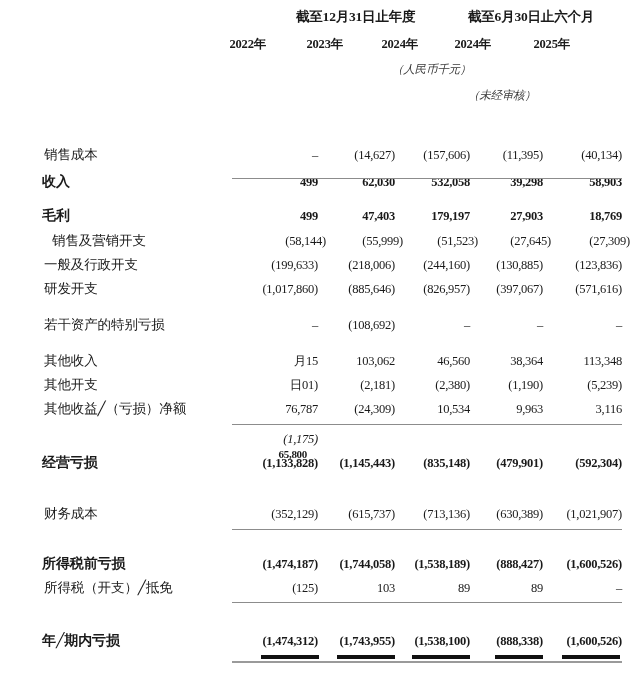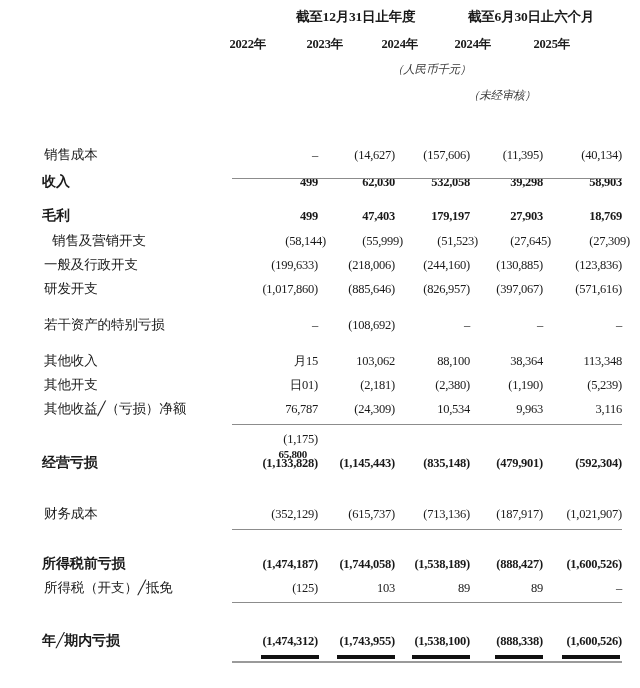--- a/index.html
+++ b/index.html
@@ -199,21 +199,21 @@
     <div class="cell c2">–</div>
     <div class="cell c3">–</div>
     <div class="cell c4">–</div>
   </div>
 
 
   <div class="row" style="top:350px;">
     <div class="label">其他收入</div>
     <div class="cell c0">月15</div>
     <div class="cell c1">103,062</div>
-    <div class="cell c2">88,100</div>
+    <div class="cell c2">46,560</div>
     <div class="cell c3">38,364</div>
     <div class="cell c4">113,348</div>
   </div>
 
   <div class="row" style="top:374px;">
     <div class="label">其他开支</div>
     <div class="cell c0">日01)</div>
     <div class="cell c1">(2,181)</div>
     <div class="cell c2">(2,380)</div>
     <div class="cell c3">(1,190)</div>
@@ -224,41 +224,41 @@
     <div class="label">其他收益╱（亏损）净额</div>
     <div class="cell c0">76,787</div>
     <div class="cell c1">(24,309)</div>
     <div class="cell c2">10,534</div>
     <div class="cell c3">9,963</div>
     <div class="cell c4">3,116</div>
   </div>
 
   <div class="rule" style="top:424px;"></div>
 
-  <div class="row" style="top:428px;">
+  <div class="row" style="top:428px;font-style:italic;">
     <div class="cell c0">(1,175)</div>
   </div>
 
   <div class="row" style="top:452px;">
     <div class="label bold">经营亏损</div>
     <div class="cell bold c0">(1,133,828)</div>
     <div class="cell bold c1">(1,145,443)</div>
     <div class="cell bold c2">(835,148)</div>
     <div class="cell bold c3">(479,901)</div>
     <div class="cell bold c4">(592,304)</div>
   </div>
   <div class="artifact" style="right:281px; top:448px;">65,800</div>
 
 
   <div class="row" style="top:503px;">
     <div class="label">财务成本</div>
     <div class="cell c0">(352,129)</div>
     <div class="cell c1">(615,737)</div>
     <div class="cell c2">(713,136)</div>
-    <div class="cell c3">(187,917)</div>
+    <div class="cell c3">(630,389)</div>
     <div class="cell c4">(1,021,907)</div>
   </div>
 
   <div class="rule" style="top:529px;"></div>
 
   <div class="row" style="top:553px;">
     <div class="label bold">所得税前亏损</div>
     <div class="cell bold c0">(1,474,187)</div>
     <div class="cell bold c1">(1,744,058)</div>
     <div class="cell bold c2">(1,538,189)</div>

